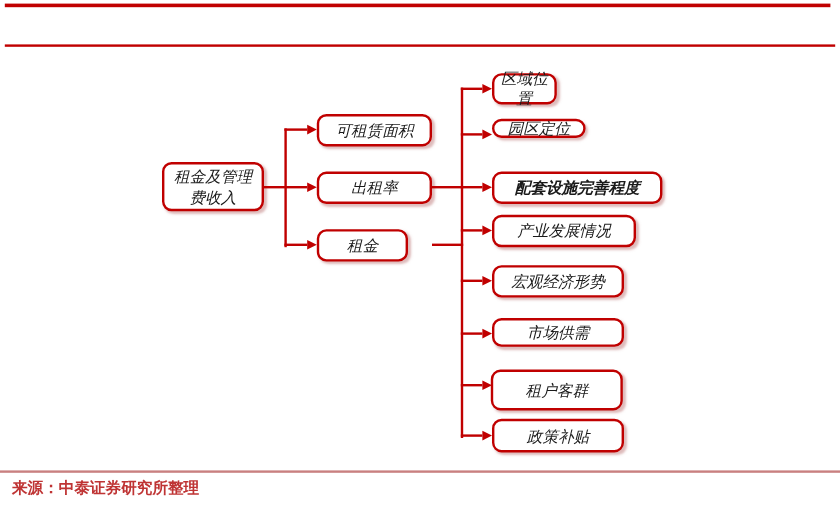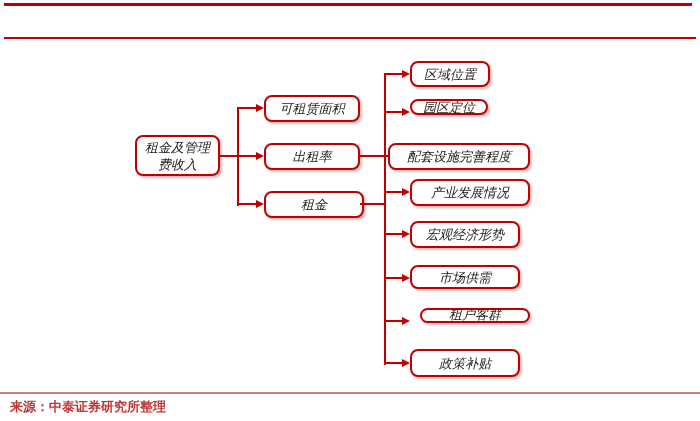--- a/index.html
+++ b/index.html
@@ -64,21 +64,21 @@
     <div class="ar" style="left:256px;top:104px;"></div>
     <div class="ar" style="left:256px;top:152px;"></div>
     <div class="ar" style="left:256px;top:200px;"></div>
 
     <div class="node" style="left:264px;top:95px;width:96px;height:27px;">
       <span>可租赁面积</span>
     </div>
     <div class="node" style="left:264px;top:143px;width:96px;height:27px;">
       <span>出租率</span>
     </div>
-    <div class="node" style="left:264px;top:191px;width:100px;height:27px;">
+    <div class="node" style="left:264px;top:191px;width:76px;height:27px;">
       <span>租金</span>
     </div>
 
     <div class="line" style="left:360px;top:155px;width:26px;height:2px;"></div>
     <div class="line" style="left:360px;top:203px;width:26px;height:2px;"></div>
     <div class="line" style="left:384px;top:73px;width:2px;height:292px;"></div>
 
     <div class="line" style="left:384px;top:73px;width:18px;height:2px;"></div>
     <div class="line" style="left:384px;top:111px;width:18px;height:2px;"></div>
     <div class="line" style="left:384px;top:155px;width:18px;height:2px;"></div>
@@ -89,39 +89,39 @@
     <div class="line" style="left:384px;top:362px;width:18px;height:2px;"></div>
     <div class="ar" style="left:402px;top:70px;"></div>
     <div class="ar" style="left:402px;top:108px;"></div>
     <div class="ar" style="left:402px;top:152px;"></div>
     <div class="ar" style="left:402px;top:188px;"></div>
     <div class="ar" style="left:402px;top:230px;"></div>
     <div class="ar" style="left:402px;top:274px;"></div>
     <div class="ar" style="left:402px;top:317px;"></div>
     <div class="ar" style="left:402px;top:359px;"></div>
 
-    <div class="node" style="left:410px;top:61px;width:80px;height:26px;">
+    <div class="node" style="left:410px;top:61px;width:54px;height:26px;">
       <span>区域位置</span>
     </div>
     <div class="node" style="left:410px;top:99px;width:78px;height:16px;">
       <span>园区定位</span>
     </div>
-    <div class="node" style="left:388px;top:143px;width:142px;height:27px;">
+    <div class="node" style="left:410px;top:143px;width:142px;height:27px;font-weight:bold;">
       <span>配套设施完善程度</span>
     </div>
     <div class="node" style="left:410px;top:179px;width:120px;height:27px;">
       <span>产业发展情况</span>
     </div>
     <div class="node" style="left:410px;top:221px;width:110px;height:27px;">
       <span>宏观经济形势</span>
     </div>
     <div class="node" style="left:410px;top:265px;width:110px;height:24px;">
       <span>市场供需</span>
     </div>
-    <div class="node" style="left:420px;top:308px;width:110px;height:15px;font-family:Liberation Mono, monospace;">
+    <div class="node" style="left:409px;top:308px;width:110px;height:34px;">
       <span>租户客群</span>
     </div>
     <div class="node" style="left:410px;top:349px;width:110px;height:28px;">
       <span>政策补贴</span>
     </div>
 
   </div>
 
   <div class="rule-muted" style="left:0px;top:392px;width:700px;height:2px;"></div>
   <div class="source-note">来源：中泰证券研究所整理</div>

